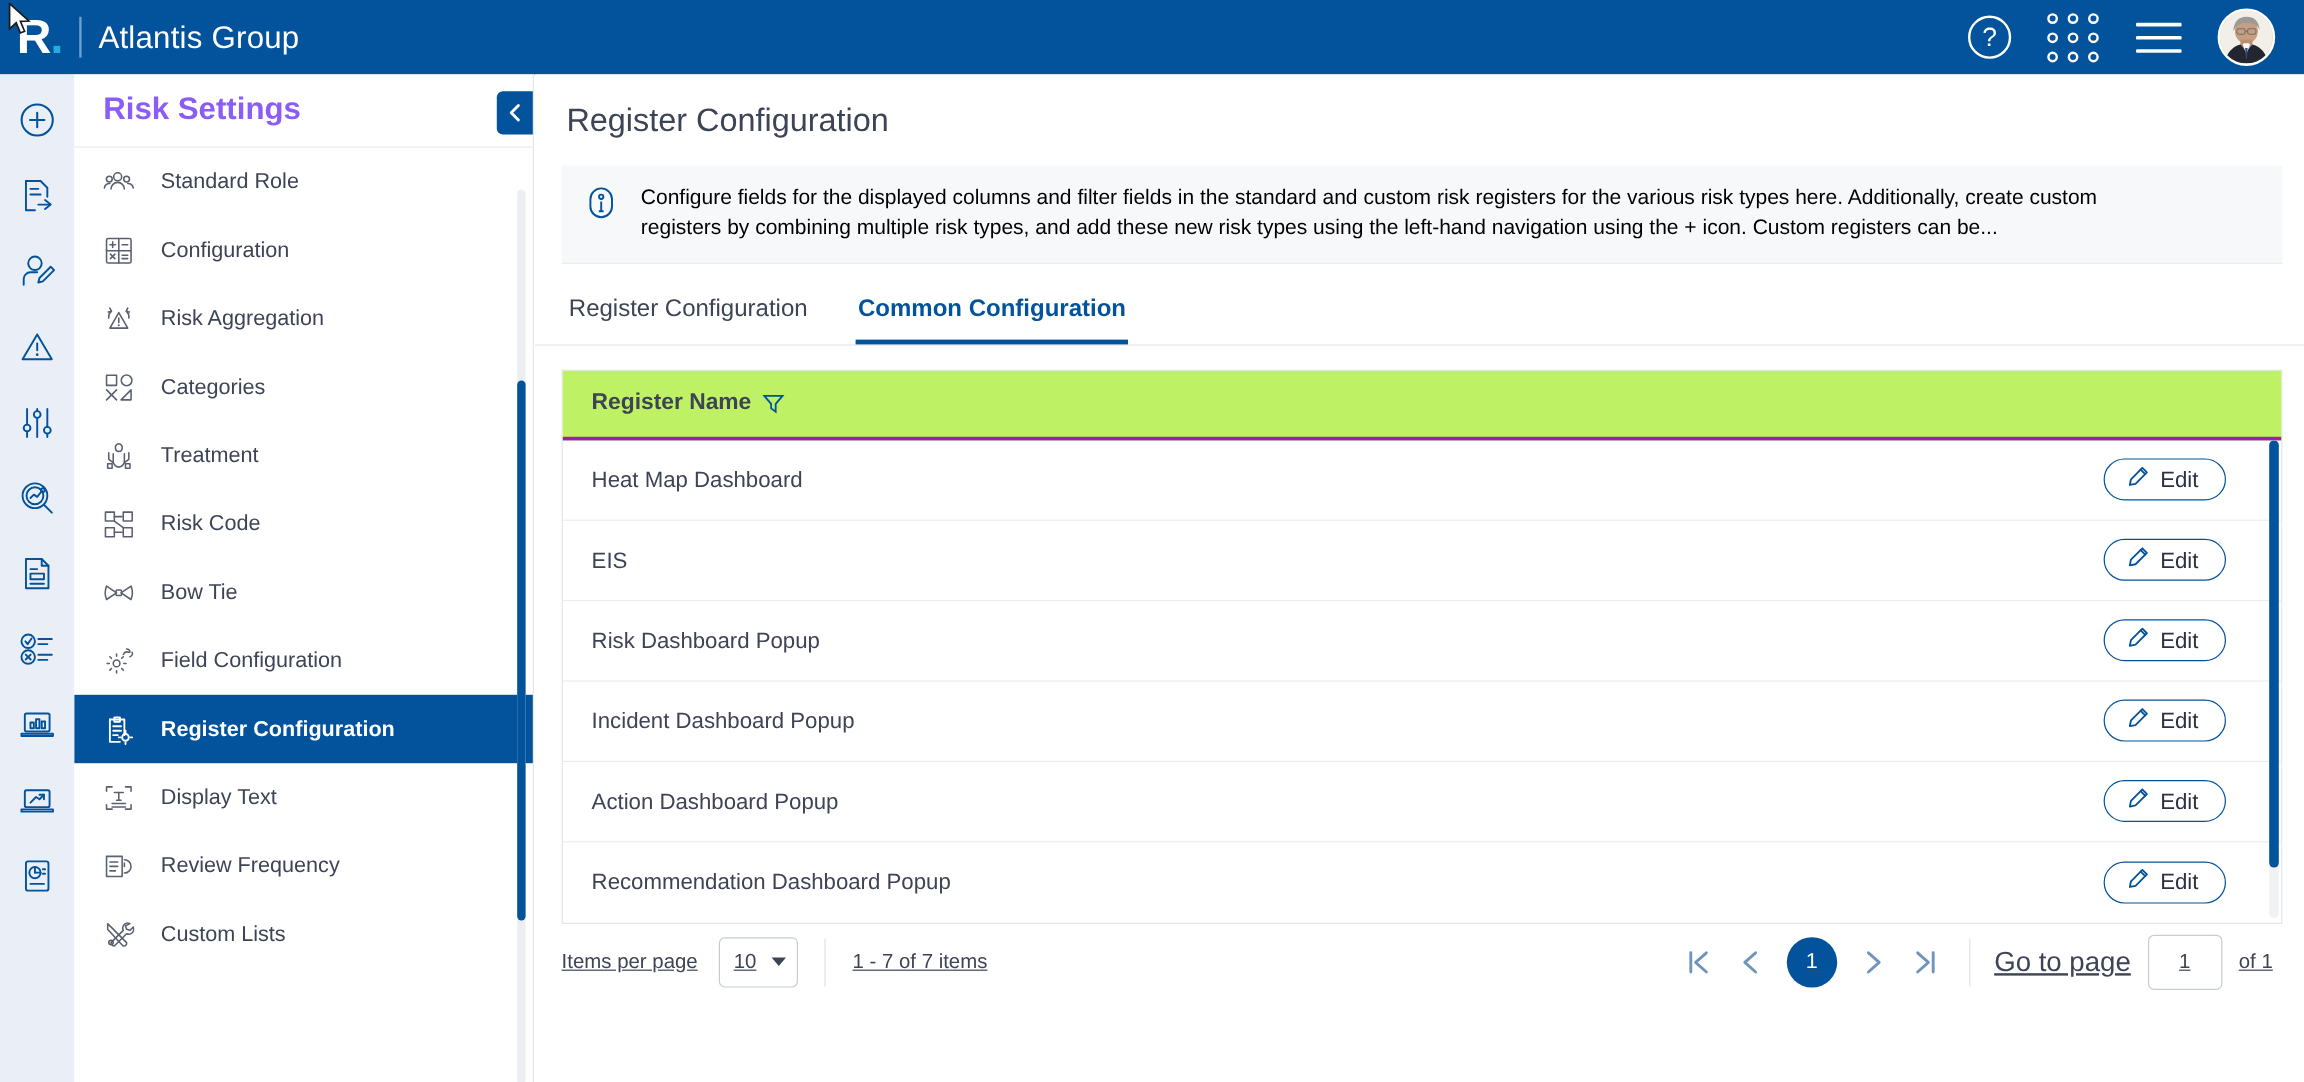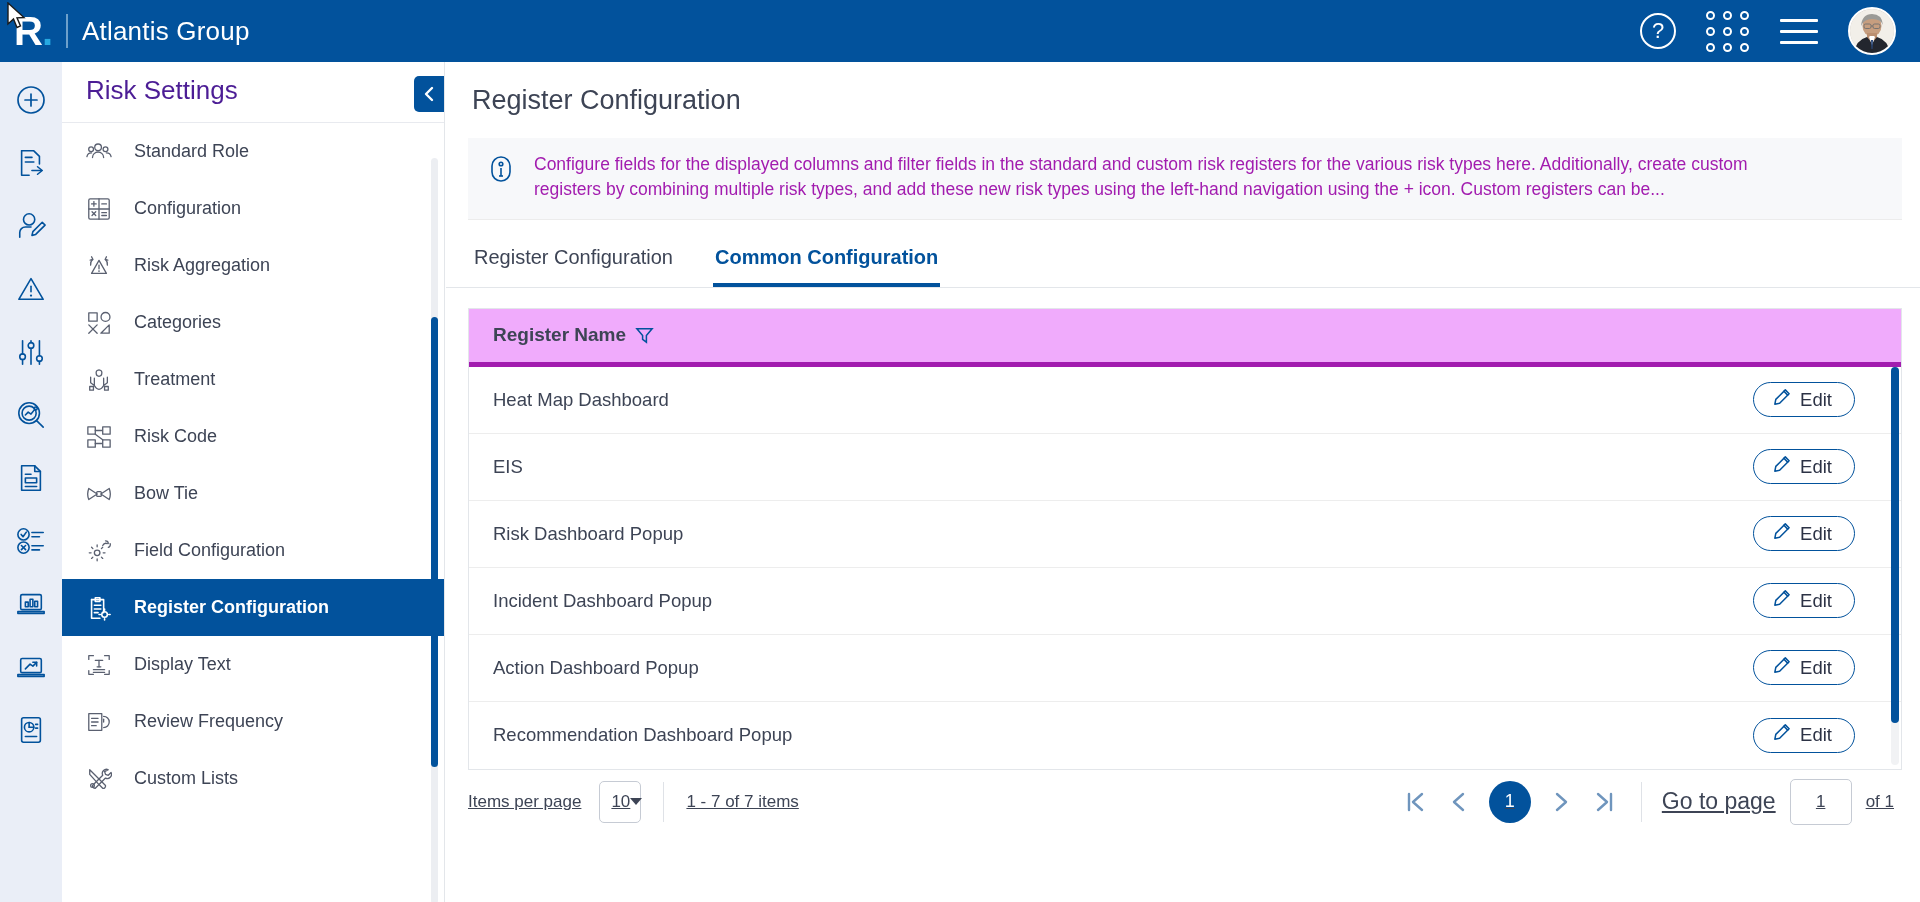--- a/index.html
+++ b/index.html
@@ -62,21 +62,21 @@
 
   
   .sidebar {
     position: absolute; top: 62px; left: 62px; width: 383px; height: 840px;
     background: #ffffff; border-right: 1px solid #e3e6ea;
   }
   .sidebar-head {
     height: 56px; display: flex; align-items: center; padding: 0 24px;
     position: relative;
   }
-  .sidebar-title { font-size: 26px; color: #4c1d95; font-weight: 400; }
+  .sidebar-title { font-size: 26px; color: #8b5cf6; font-weight: 700; }
   .collapse-btn {
     position: absolute; right: 0px; top: 14px; width: 30px; height: 36px;
     background: #02529C; border-radius: 5px 0 0 5px; color: #fff;
     display: flex; align-items: center; justify-content: center;
     cursor: pointer;
   }
   .menu { margin-top: 4px; border-top: 1px solid #e8eaef; }
   .menu-item {
     height: 57px; display: flex; align-items: center; gap: 20px;
     padding-left: 22px; color: #3d4455; font-size: 18px; cursor: pointer;
@@ -105,39 +105,39 @@
     font-size: 27px; color: #3d4455; padding: 23px 0 0 26px; font-weight: 400;
   }
   .banner {
     margin: 22px 18px 0 22px; background: #f7f8fa; border-left: 0;
     display: flex; gap: 16px; padding: 14px 18px 16px 18px;
     border-bottom: 1px solid #ececec;
   }
   .banner-icon { flex: 0 0 32px; margin-top: 2px; }
   .banner-icon svg { stroke: #02529C; fill: none; stroke-width: 1.6; }
   .banner-text {
-    color: #a21caf; font-size: 17.5px; line-height: 1.45; max-width: 1280px;
+    color: #000000; font-size: 17.5px; line-height: 1.45; max-width: 1280px;
   }
   .tabs {
     display: flex; gap: 38px; padding: 0 0 0 26px; margin-top: 16px;
     border-bottom: 1px solid #e3e6ea;
   }
   .tab {
     font-size: 20px; color: #3d4455; padding: 10px 2px 14px 2px;
     cursor: pointer; border-bottom: 4px solid transparent; font-weight: 400;
   }
   .tab.active { color: #02529C; font-weight: 700; border-bottom-color: #02529C; }
 
   .grid-wrap {
     margin: 20px 18px 0 22px; border: 1px solid #e3e6ea; position: relative;
     background: #fff;
   }
   .grid-head {
-    height: 58px; background: #f0abfc; display: flex; align-items: center;
-    padding-left: 24px; border-bottom: 5px solid #a21caf;
+    height: 58px; background: #bef264; display: flex; align-items: center;
+    padding-left: 24px; border-bottom: 3px solid #a21caf;
   }
   .grid-head .col-title {
     font-size: 19px; font-weight: 700; color: #3d4455;
     display: flex; align-items: center; gap: 9px;
   }
   .filter-icon { cursor: pointer; display: flex; }
   .filter-icon svg { stroke: #02529C; fill: none; stroke-width: 1.6; }
   .grid-body { position: relative; }
   .row {
     height: 67px; display: flex; align-items: center; padding: 0 24px;
@@ -164,21 +164,21 @@
   }
 
   
   .pager {
     margin: 0 18px 0 22px; height: 64px; display: flex; align-items: center;
     padding: 0 8px 0 0; font-size: 17px; color: #3d4455; text-decoration: underline;
   }
   .pager-left { display: flex; align-items: center; gap: 18px; }
   .ipp-label { font-size: 17px; }
   .ipp-select {
-    width: 42px; height: 42px; border: 1px solid #c6cbd4; border-radius: 5px;
+    width: 66px; height: 42px; border: 1px solid #c6cbd4; border-radius: 5px;
     display: flex; align-items: center; justify-content: space-between;
     padding: 0 9px 0 11px; cursor: pointer; font-size: 17px; background: #fff;
   }
   .caret { width: 0; height: 0; border-left: 6px solid transparent;
     border-right: 6px solid transparent; border-top: 7px solid #3d4455; }
   .pager-sep { width: 1px; height: 40px; background: #dfe2e7; margin: 0 22px; }
   .pager-range { font-size: 17px; }
   .pager-right { margin-left: auto; display: flex; align-items: center; gap: 0; }
   .pg-nav {
     width: 44px; height: 44px; display: flex; align-items: center;

